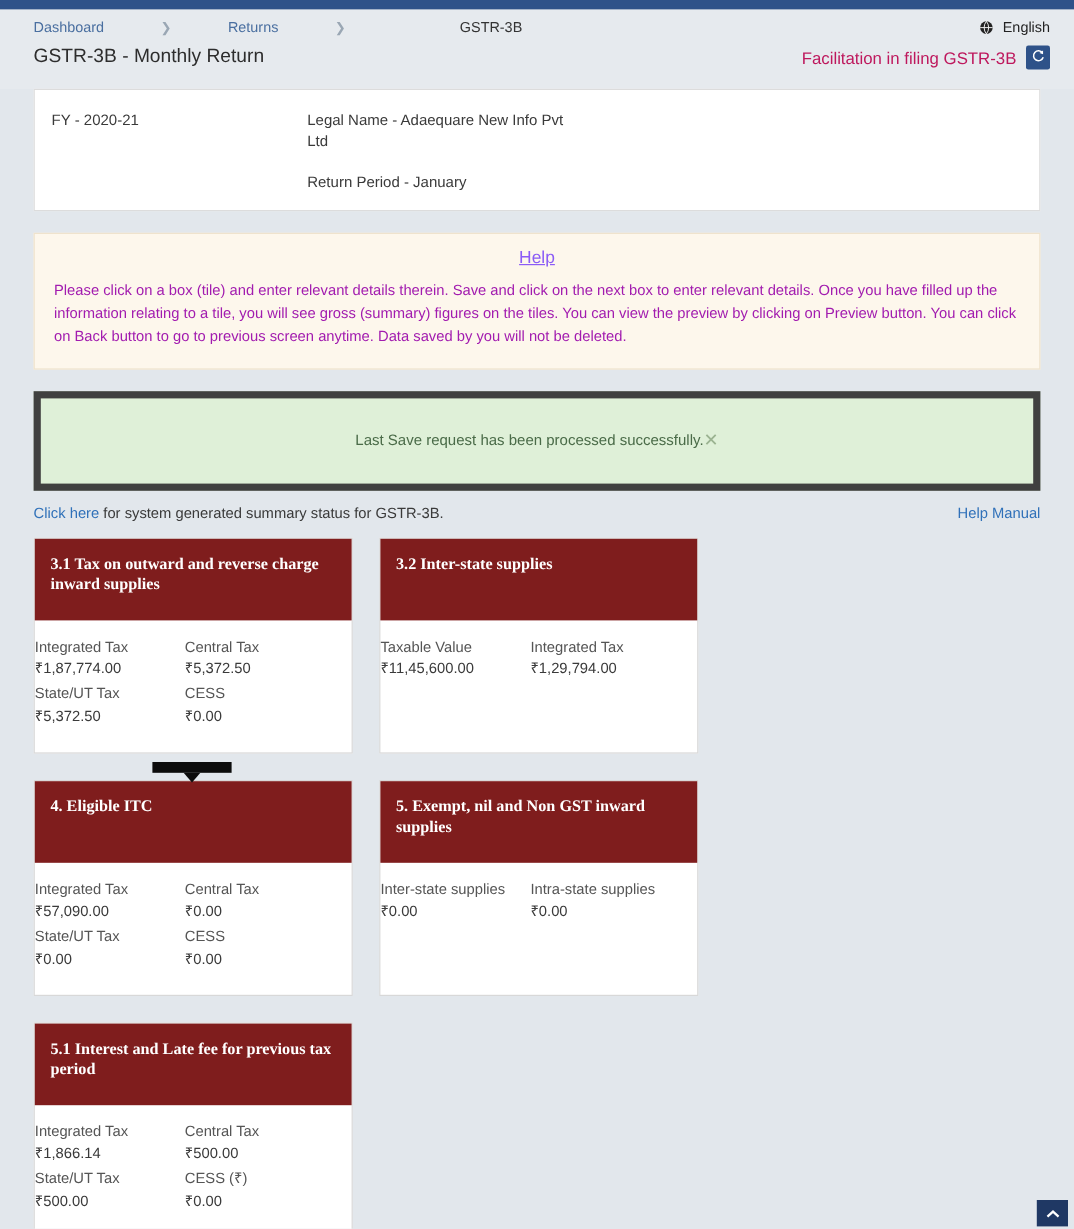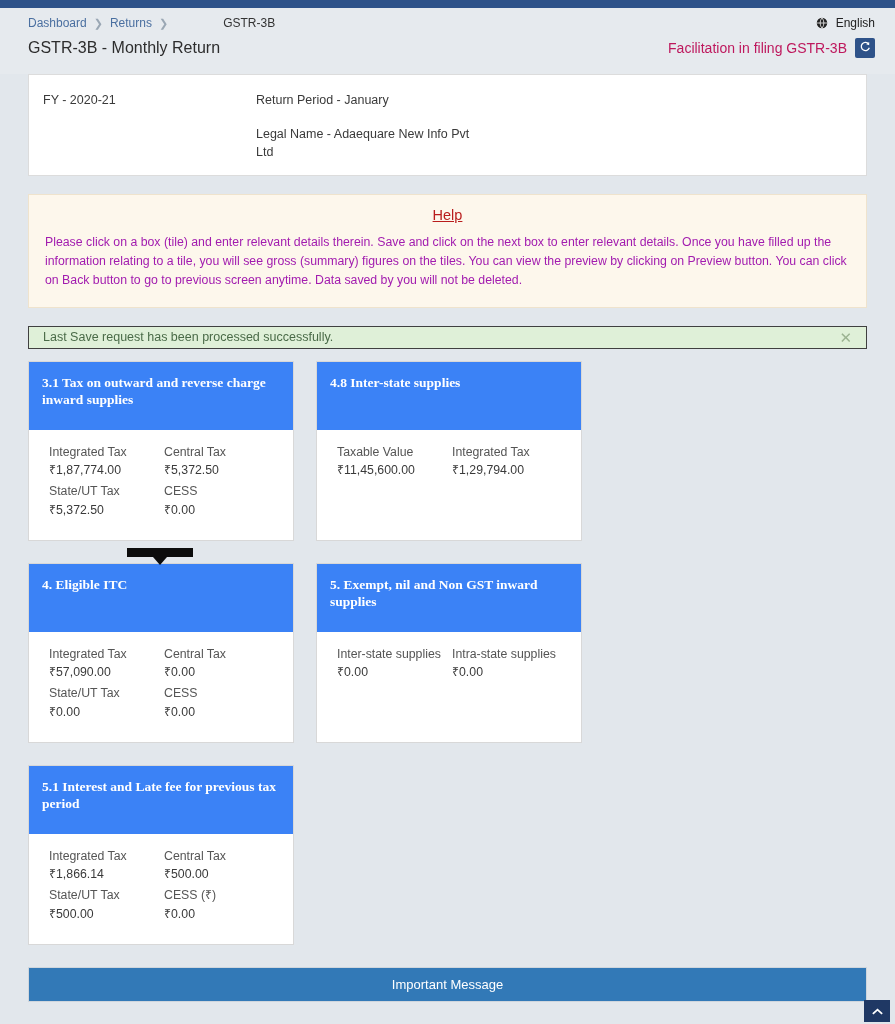--- a/index.html
+++ b/index.html
@@ -15,21 +15,21 @@
 
   
   .topstrip { height: 8px; background: #2e5289; width: 100%; }
 
   
   .header-wrap { background: #e6eaee; padding: 0 0 6px 0; }
   .breadcrumb-row {
     display: flex; align-items: center; justify-content: space-between;
     padding: 8px 20px 4px 28px;
   }
-  .breadcrumb { display: flex; align-items: center; font-size: 12px; }
+  .breadcrumb { display: flex; align-items: center; font-size: 12px; gap: 40px; }
   .crumb-link { color: #4a6fa0; text-decoration: none; }
   .crumb-sep { color: #9aa7b4; margin: 0 7px; font-size: 11px; }
   .crumb-current { color: #3b4category; color: #333; font-weight: 400; margin-left: 48px; }
   .lang { display: flex; align-items: center; gap: 8px; font-size: 12px; color: #222; }
   .globe { width: 12px; height: 12px; display: inline-block; }
 
   .title-row {
     display: flex; align-items: center; justify-content: space-between;
     padding: 4px 20px 10px 28px;
   }
@@ -52,52 +52,52 @@
   }
   .info-col { width: 213px; }
   .info-col.wide { width: 220px; }
   .info-item { font-size: 12.5px; color: #3a3a3a; line-height: 1.45; margin-bottom: 16px; }
   .info-item:last-child { margin-bottom: 0; }
 
   .help-box {
     background: #fdf7ec; border: 1px solid #efe3cd;
     padding: 12px 16px 16px 16px; margin-bottom: 18px;
   }
-  .help-title { text-align: center; font-size: 14.5px; color: #b91c1c; margin-bottom: 10px; text-decoration: underline; }
+  .help-title { text-align: center; font-size: 14.5px; color: #8b5cf6; margin-bottom: 10px; text-decoration: underline; }
   .help-text { font-size: 12.3px; color: #a21caf; line-height: 1.55; text-align: left; }
 
   .alert-success {
-    background: #dff0d8; border: 1px solid #404040;
-    padding: 3px 14px; margin-bottom: 12px;
-    display: flex; align-items: center; justify-content: space-between;
+    background: #dff0d8; border: 6px solid #404040;
+    padding: 28px 14px; margin-bottom: 12px;
+    display: flex; align-items: center; justify-content: center;
     font-size: 12.5px; color: #4a6b48;
   }
   .alert-close { color: #9bb391; font-size: 15px; cursor: pointer; line-height: 1; }
 
   .links-row {
     display: flex; align-items: center; justify-content: space-between;
     margin-bottom: 13px; font-size: 12.3px; color: #3a3a3a;
   }
   .inline-link { color: #3071b9; text-decoration: none; }
 
   
   .tiles { display: flex; flex-wrap: wrap; gap: 22px; position: relative; }
   .tile {
     width: 266px; background: #fff;
     border: 1px solid #d8d8d8;
     cursor: pointer;
     position: relative;
   }
   .tile-head {
-    background: #3b82f6; color: #fff;
+    background: #7f1d1d; color: #fff;
     padding: 12px 13px; height: 68px;
     font-weight: bold; font-size: 13.5px; line-height: 1.32;
     font-family: "Liberation Serif", serif;
   }
-  .tile-body { padding: 13px 14px 10px 20px; height: 110px; }
+  .tile-body { padding: 13px 14px 10px 0; height: 110px; }
   .tile-grid { display: flex; }
   .tile-col { width: 50%; }
   .tile-label { font-size: 12.3px; color: #555; line-height: 1.5; }
   .tile-value { font-size: 12.3px; color: #3a3a3a; line-height: 1.5; margin-bottom: 3px; }
 
   .tooltip-bar {
     position: absolute; top: -16px; left: 98px;
     width: 66px; height: 9px; background: #0c0c0c;
   }
   .tooltip-bar::after {
@@ -164,35 +164,41 @@
     </div>
   </div>
 
   <div class="content">
 
     <div class="info-card">
       <div class="info-col">
         <div class="info-item">FY - 2020-21</div>
       </div>
       <div class="info-col wide">
+        <div class="info-item">Legal Name - Adaequare New Info Pvt Ltd</div>
         <div class="info-item">Return Period - January</div>
-        <div class="info-item">Legal Name - Adaequare New Info Pvt Ltd</div>
       </div>
     </div>
 
     <div class="help-box">
       <div class="help-title">Help</div>
       <div class="help-text">Please click on a box (tile) and enter relevant details therein. Save and click on the next box to enter relevant details. Once you have filled up the information relating to a tile, you will see gross (summary) figures on the tiles. You can view the preview by clicking on Preview button. You can click on Back button to go to previous screen anytime. Data saved by you will not be deleted.</div>
     </div>
 
     <div class="alert-success">
       <span>Last Save request has been processed successfully.</span>
       <span class="alert-close">✕</span>
     </div>
 
+    <div class="links-row">
+      <div>
+        <a class="inline-link" href="#">Click here</a><span> for system generated summary status for GSTR-3B.</span>
+      </div>
+      <a class="inline-link" href="#">Help Manual</a>
+    </div>
 
     <div class="tiles">
 
       <div class="tile">
         <div class="tile-head">3.1 Tax on outward and reverse charge inward supplies</div>
         <div class="tile-body">
           <div class="tile-grid">
             <div class="tile-col">
               <div class="tile-label">Integrated Tax</div>
               <div class="tile-value">₹1,87,774.00</div>
@@ -203,21 +209,21 @@
               <div class="tile-label">Central Tax</div>
               <div class="tile-value">₹5,372.50</div>
               <div class="tile-label">CESS</div>
               <div class="tile-value">₹0.00</div>
             </div>
           </div>
         </div>
       </div>
 
       <div class="tile">
-        <div class="tile-head">4.8 Inter-state supplies</div>
+        <div class="tile-head">3.2 Inter-state supplies</div>
         <div class="tile-body">
           <div class="tile-grid">
             <div class="tile-col">
               <div class="tile-label">Taxable Value</div>
               <div class="tile-value">₹11,45,600.00</div>
             </div>
             <div class="tile-col">
               <div class="tile-label">Integrated Tax</div>
               <div class="tile-value">₹1,29,794.00</div>
             </div>

